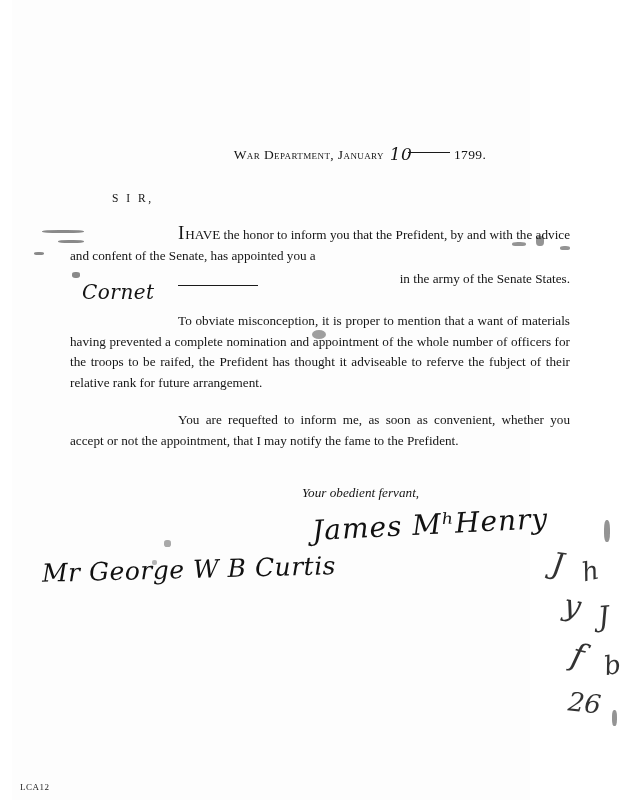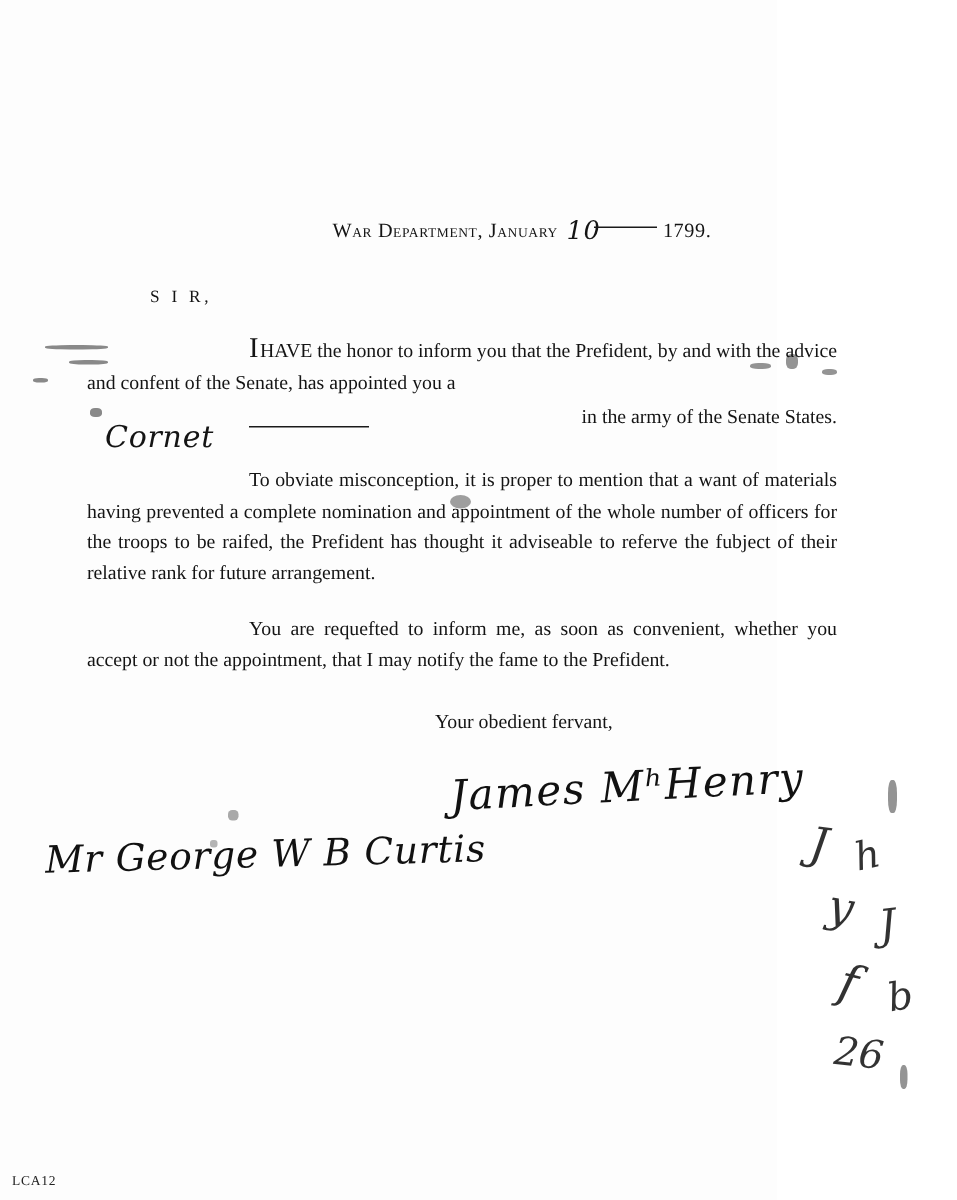--- a/index.html
+++ b/index.html
@@ -12,21 +12,21 @@
     height: 800px;
     position: relative;
     font-family: "Liberation Serif", serif;
     color: #111;
     overflow: hidden;
   }
 
   
   #scan {
     position: absolute;
-    left: 0;
+    left: 12px;
     top: 0;
     width: 518px;
     height: 800px;
     background: #fdfdfd;
   }
 
   
   .speck {
     position: absolute;
     background: #2a2a2a;
@@ -118,22 +118,23 @@
     position: absolute;
     right: 0;
     top: 0;
   }
 
   .closing-1 {
     margin-top: 42px;
     margin-left: 262px;
   }
   .closing-2 {
-    margin-top: 20px;
+    margin-top: 31px;
     margin-left: 232px;
+    font-style: italic;
   }
 
   .signature {
     position: absolute;
     left: 300px;
     top: 508px;
     font-family: "DejaVu Serif", serif;
     font-style: italic;
     font-size: 28px;
     letter-spacing: 1px;

